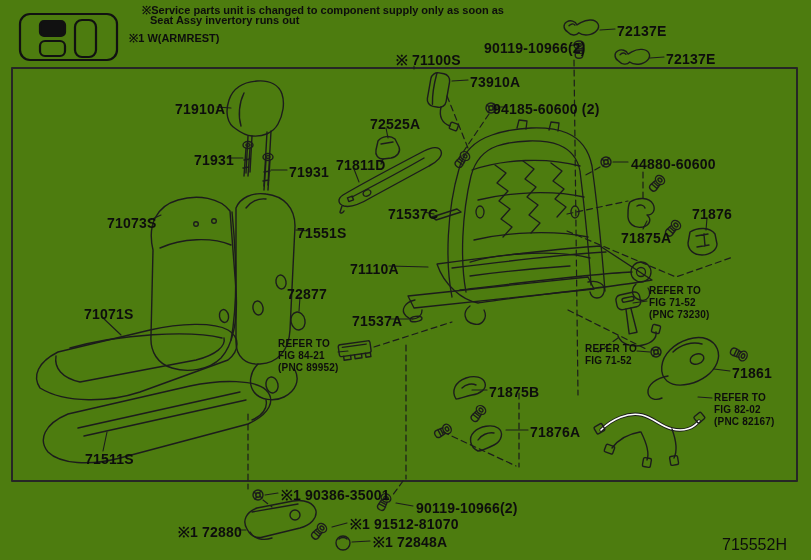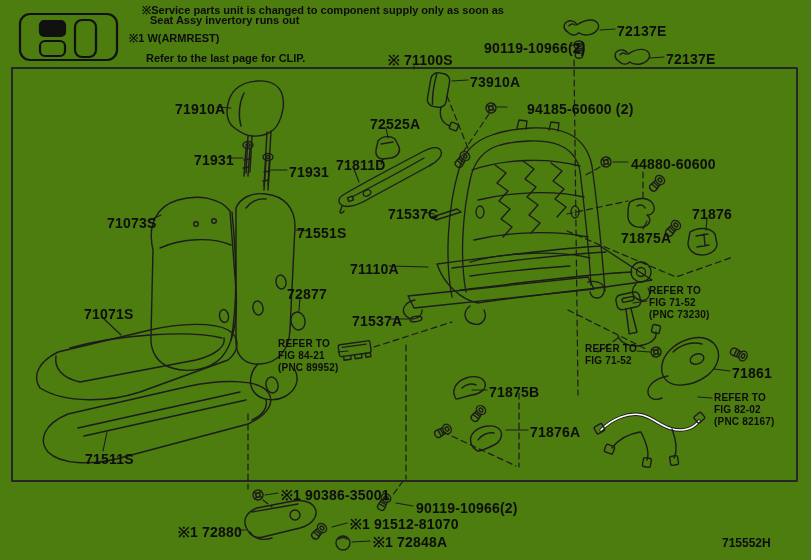--- a/index.html
+++ b/index.html
@@ -3,21 +3,21 @@
 <meta charset="utf-8">
 <style>
   html,body{margin:0;padding:0;background:#fff;}
   .page{position:relative;width:811px;height:560px;background:#4d7c0f;
         font-family:"Liberation Sans",sans-serif;overflow:hidden;}
   svg.art{position:absolute;left:0;top:0;}
   .lbl{position:absolute;font-weight:bold;font-size:14px;line-height:1.22;
        color:#0d0d0d;white-space:pre;letter-spacing:.2px;}
   .ref{font-size:10px;}
   .note{position:absolute;font-weight:bold;font-size:11px;color:#0d0d0d;white-space:pre;}
-  .code{position:absolute;font-weight:bold;font-size:12px;color:#0d0d0d;}
+  .code{position:absolute;font-weight:normal;font-size:16px;color:#0d0d0d;}
 </style>
 </head>
 <body>
 
 <div class="page">
 
 <svg class="art" width="811" height="560" viewBox="0 0 811 560" fill="none" stroke="#1c1c1c" stroke-width="1.4" stroke-linecap="round" stroke-linejoin="round">
 
   <defs>
     <g id="sym-nut">
@@ -286,28 +286,27 @@
     <path d="M247,529 C242,521 246,512 257,508 L293,501 C305,499 314,503 316,511 C317,518 311,525 300,528 L263,537 C255,539 250,535 247,529 Z"></path>
     <path d="M252,512 L298,504"></path>
     <circle cx="295" cy="515" r="5"></circle>
     <path d="M250,532 C254,539 263,541 272,538"></path>
   </g>
 </svg>
 
 <div class="note" style="left:142px;top:2px">※Service parts unit is changed to component supply only as soon as</div>
 <div class="note" style="left:150px;top:14px">Seat Assy invertory runs out</div>
 <div class="note" style="left:129px;top:30px">※1 W(ARMREST)</div>
-<div class="note" style="left:146px;top:52px">Refer to the last page for CLIP.</div>
-
-<div class="lbl" style="left:388px;top:52px">※ 71100S</div>
+
+<div class="lbl" style="left:396px;top:52px">※ 71100S</div>
 <div class="lbl" style="left:617px;top:23px">72137E</div>
 <div class="lbl" style="left:666px;top:51px">72137E</div>
 <div class="lbl" style="left:484px;top:40px">90119-10966(2)</div>
 <div class="lbl" style="left:470px;top:74px">73910A</div>
-<div class="lbl" style="left:527px;top:101px">94185-60600 (2)</div>
+<div class="lbl" style="left:493px;top:101px">94185-60600 (2)</div>
 <div class="lbl" style="left:175px;top:101px">71910A</div>
 <div class="lbl" style="left:370px;top:116px">72525A</div>
 <div class="lbl" style="left:194px;top:152px">71931</div>
 <div class="lbl" style="left:336px;top:157px">71811D</div>
 <div class="lbl" style="left:289px;top:164px">71931</div>
 <div class="lbl" style="left:631px;top:156px">44880-60600</div>
 <div class="lbl" style="left:388px;top:206px">71537C</div>
 <div class="lbl" style="left:692px;top:206px">71876</div>
 <div class="lbl" style="left:107px;top:215px">71073S</div>
 <div class="lbl" style="left:621px;top:230px">71875A</div>

